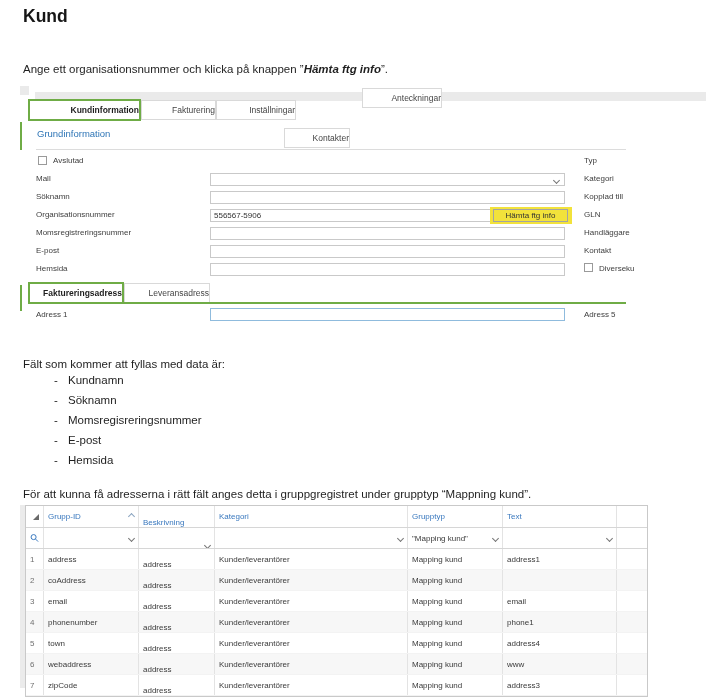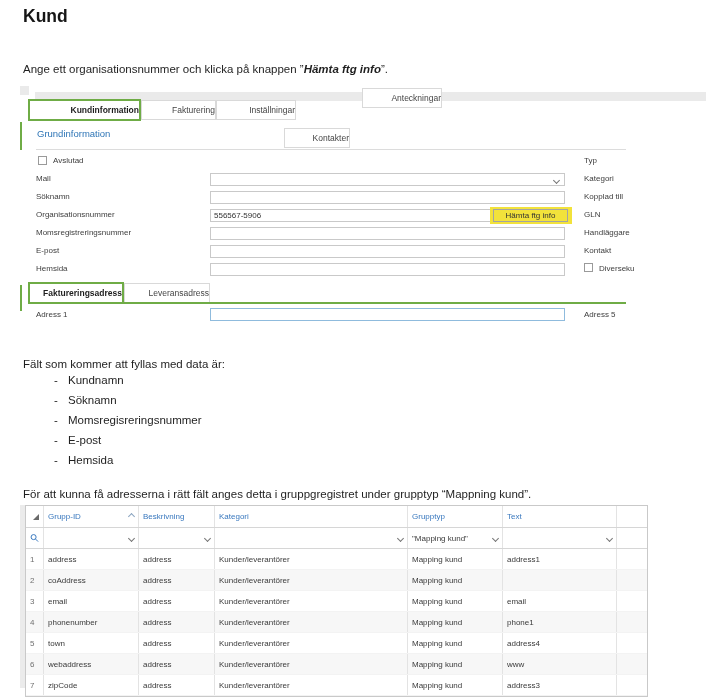--- a/index.html
+++ b/index.html
@@ -40,21 +40,21 @@
   #grid{position:absolute;left:25px;top:505px;width:623px;border:1px solid #c9c9c9;background:#fff;
         box-sizing:border-box;font-size:8px;color:#3a3a3a;}
   .grow,.ghead,.gfilter{display:flex;align-items:stretch;}
   .ghead{height:21px;border-bottom:1px solid #d6d6d6;color:#3978BE;}
   .gfilter{height:20px;border-bottom:1px solid #d6d6d6;}
   .grow{height:20px;border-bottom:1px solid #f3f3f3;background:#fff;}
   .grow.alt{background:#f7f7f7;}
   .gc{border-right:1px solid #e3e3e3;padding:0 4px;display:flex;align-items:center;box-sizing:border-box;
       overflow:hidden;white-space:nowrap;}
   .gnum{width:18px;color:#707070;justify-content:flex-start;}
-  .c0{width:95px;} .c1{width:76px;} .c2{width:193px;} .c3{width:95px;} .c4{width:114px;}
+  .c0{width:95px;} .c1{width:76px;align-items:flex-end;} .c2{width:193px;} .c3{width:95px;} .c4{width:114px;}
   .ctrail{flex:1;border-right:none;}
   .gc.between{justify-content:space-between;}
 </style>
 </head>
 <body>
 
 <div class="page">
 
   <div class="title">Kund</div>
 

